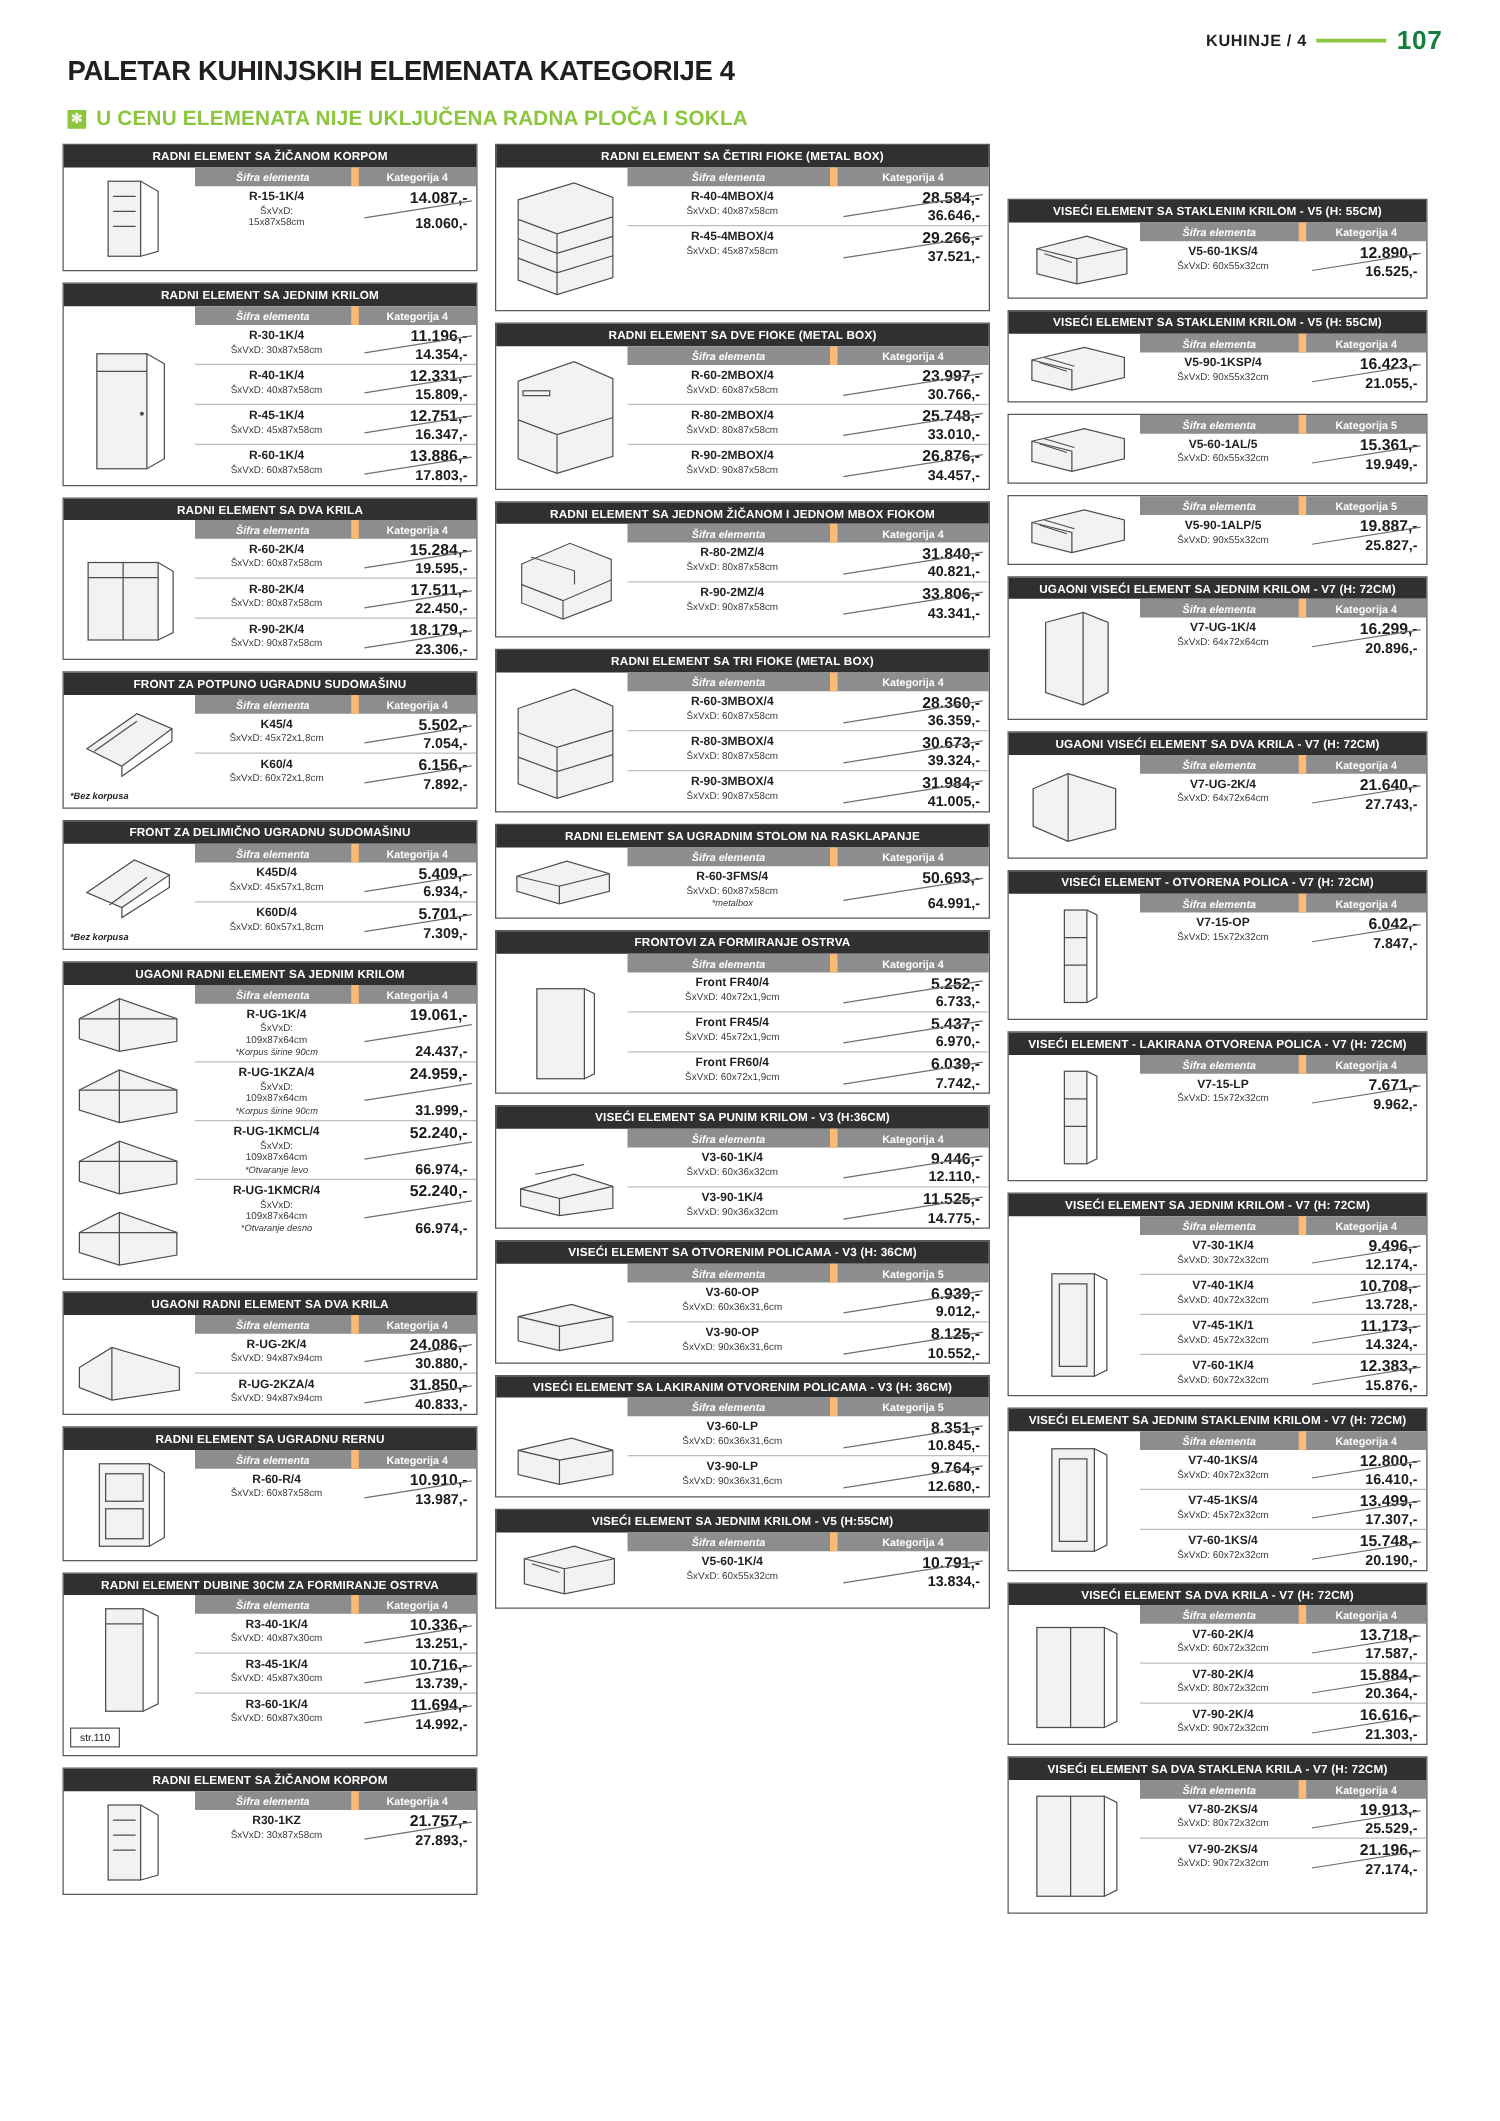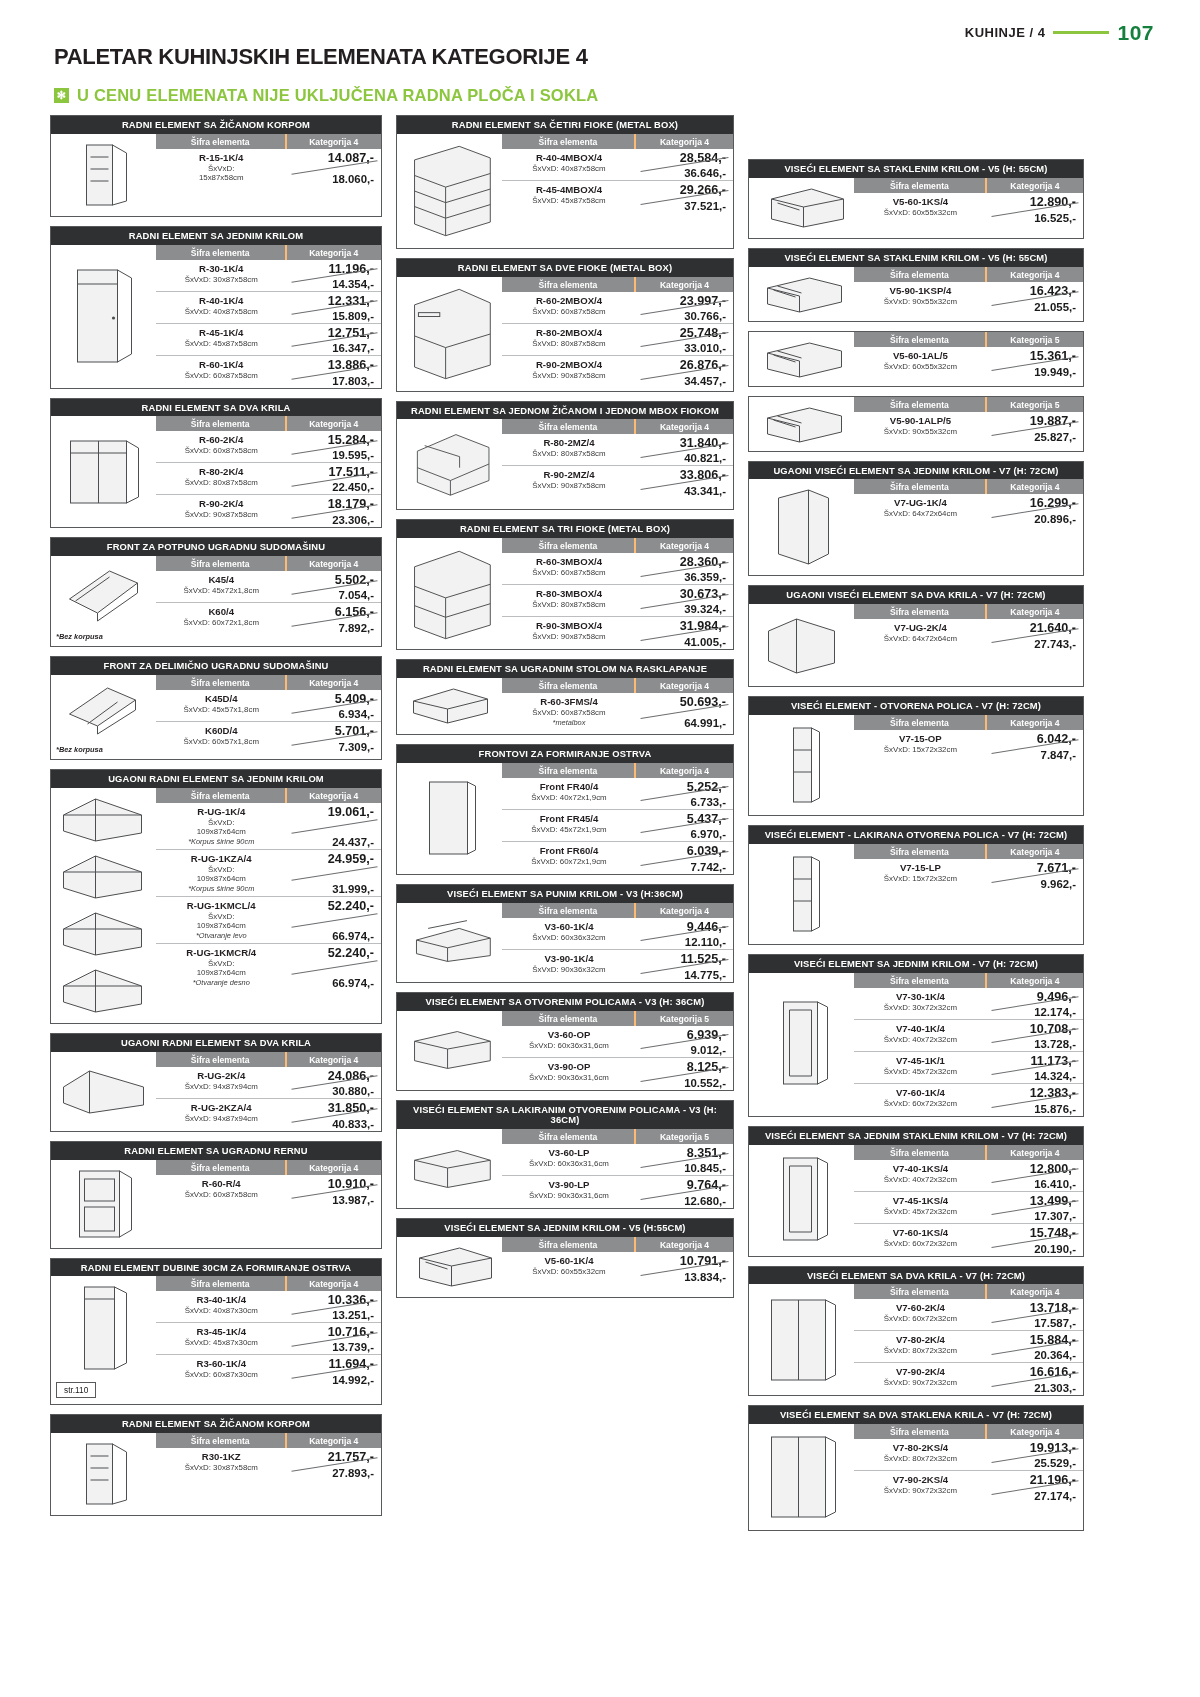--- a/index.html
+++ b/index.html
@@ -35,45 +35,45 @@
     width:15px; height:15px; background:#8cc63e; color:#fff;
     font-size:11px; line-height:15px; text-align:center; display:inline-block;
   }
 
   
   .cols {
     position:absolute; left:50px; top:115px; right:42px;
     display:flex; gap:14px; align-items:flex-start;
   }
   .col { width:332px; display:flex; flex-direction:column; gap:9px; }
-  .col.mid { width:338px; }
+  .col.mid { width:396px; }
   .col.right { width:336px;margin-top:44px; }
 
   
   .block { border:1px solid #58595b; background:#fff; }
   .block-title {
     background:#2f3031; color:#ffffff;
     font-size:9.4px; font-weight:bold; letter-spacing:.15px;
     text-align:center; padding:4px 3px 3px; line-height:1.15;
   }
   .block-body { display:flex; }
   .thumbs {
     width:105px; flex:0 0 105px;
-    display:flex; flex-direction:column; justify-content:center;
+    display:flex; flex-direction:column; justify-content:flex-end;
     align-items:center; padding:5px 2px; gap:3px;
     position:relative;
   }
   .tbl { flex:1 1 auto; }
 
   .hdr { display:flex; background:#8c8d8f; color:#fff; }
   .hdr div {
     font-size:8.6px; font-weight:bold; text-align:center;
     padding:3px 2px 2px;
   }
-  .hdr .h1 { flex:1 1 58%; border-right:2px solid #fdba74; }
+  .hdr .h1 { flex:1 1 58%; border-right:6px solid #fdba74;font-style:italic; }
   .hdr .h2 { flex:1 1 42%; }
 
   .row {
     display:flex; align-items:stretch;
     border-bottom:1px solid #bcbdbf;
     position:relative; min-height:32px;
   }
   .row:last-child { border-bottom:none; }
   .rleft { flex:1 1 58%; padding:3px 4px 3px 4px; text-align:center; }
   .code { font-size:9.6px; font-weight:bold; color:#231f20; line-height:1.15; }

